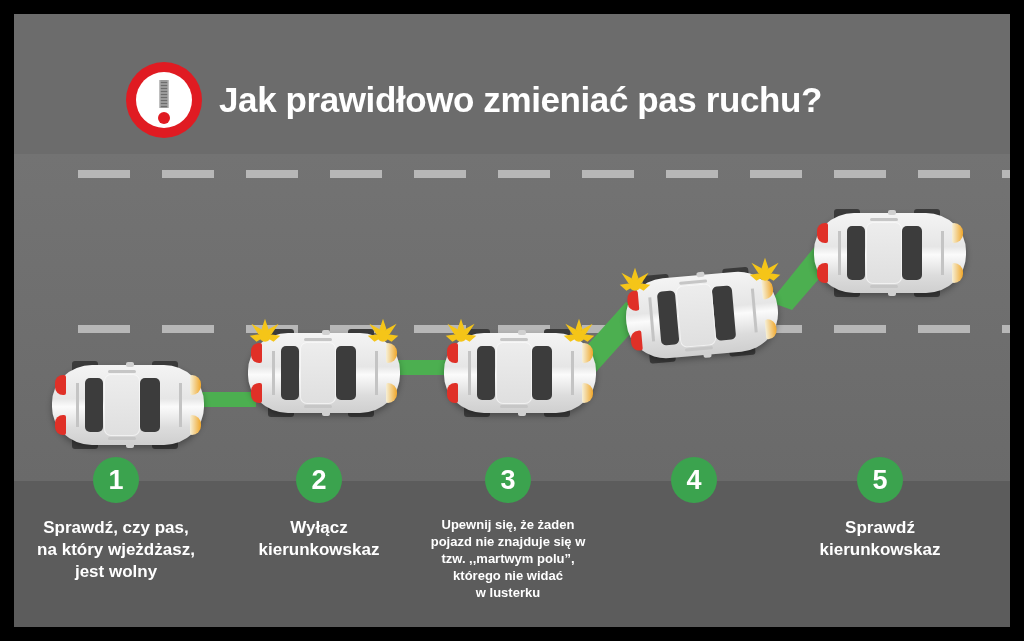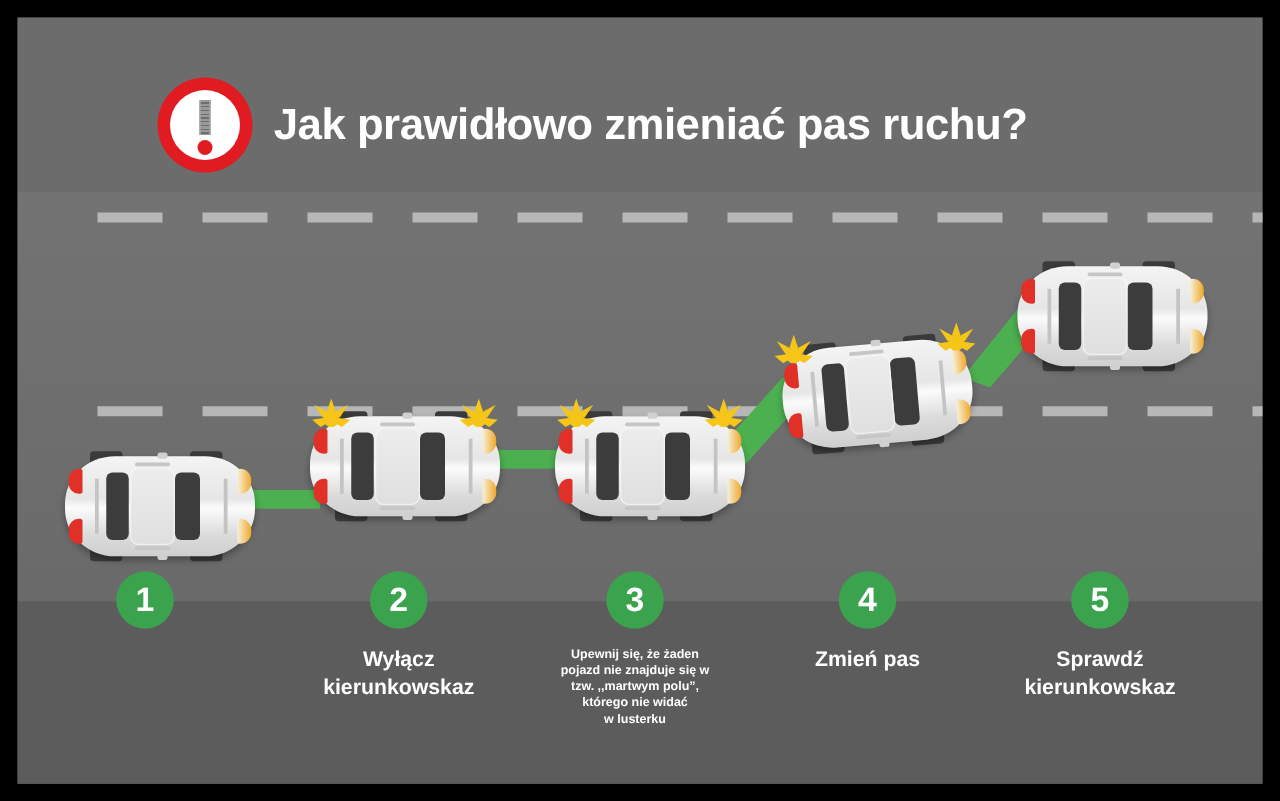--- a/index.html
+++ b/index.html
@@ -150,21 +150,21 @@
     line-height:46px;
     margin:0 auto 14px auto;
   }
   .step .caption {
     color:#ffffff;
     font-weight:bold;
     line-height:1.30;
     white-space:pre-line;
   }
   .cap-lg { font-size:17px; }
-  .cap-sm { font-size:10px; line-height:1.34; }
+  .cap-sm { font-size:13px; line-height:1.34; }
 </style>
 </head>
 <body>
 
 <div id="stage">
 
   <div class="band-header"></div>
   <div class="band-road"></div>
   <div class="band-captions"></div>
 
@@ -385,37 +385,39 @@
           <polygon points="36,8 23,15 21,21 28,20"></polygon>
           <polygon points="2,22 16,20 20,23 10,29"></polygon>
           <polygon points="38,22 24,20 20,23 30,29"></polygon>
           <circle cx="20" cy="22" r="7"></circle>
         </g>
       </svg>
     </div>
 
   <div class="step" style="left:2px;   top:443px;">
     <div class="badge">1</div>
+    <div class="caption cap-lg">Sprawdź, czy pas,
+na który wjeżdżasz,
+jest wolny</div>
   </div>
   <div class="step" style="left:205px; top:443px;">
     <div class="badge">2</div>
     <div class="caption cap-lg">Wyłącz
 kierunkowskaz</div>
   </div>
   <div class="step" style="left:394px; top:443px;">
     <div class="badge">3</div>
     <div class="caption cap-sm">Upewnij się, że żaden
 pojazd nie znajduje się w
 tzw. ,,martwym polu”,
 którego nie widać
 w  lusterku</div>
   </div>
   <div class="step" style="left:580px; top:443px;">
     <div class="badge">4</div>
-    <div class="caption cap-lg">Zmień pas</div>
   </div>
   <div class="step" style="left:766px; top:443px;">
     <div class="badge">5</div>
     <div class="caption cap-lg">Sprawdź
 kierunkowskaz</div>
   </div>
 
 </div>
 
 </body></html>

